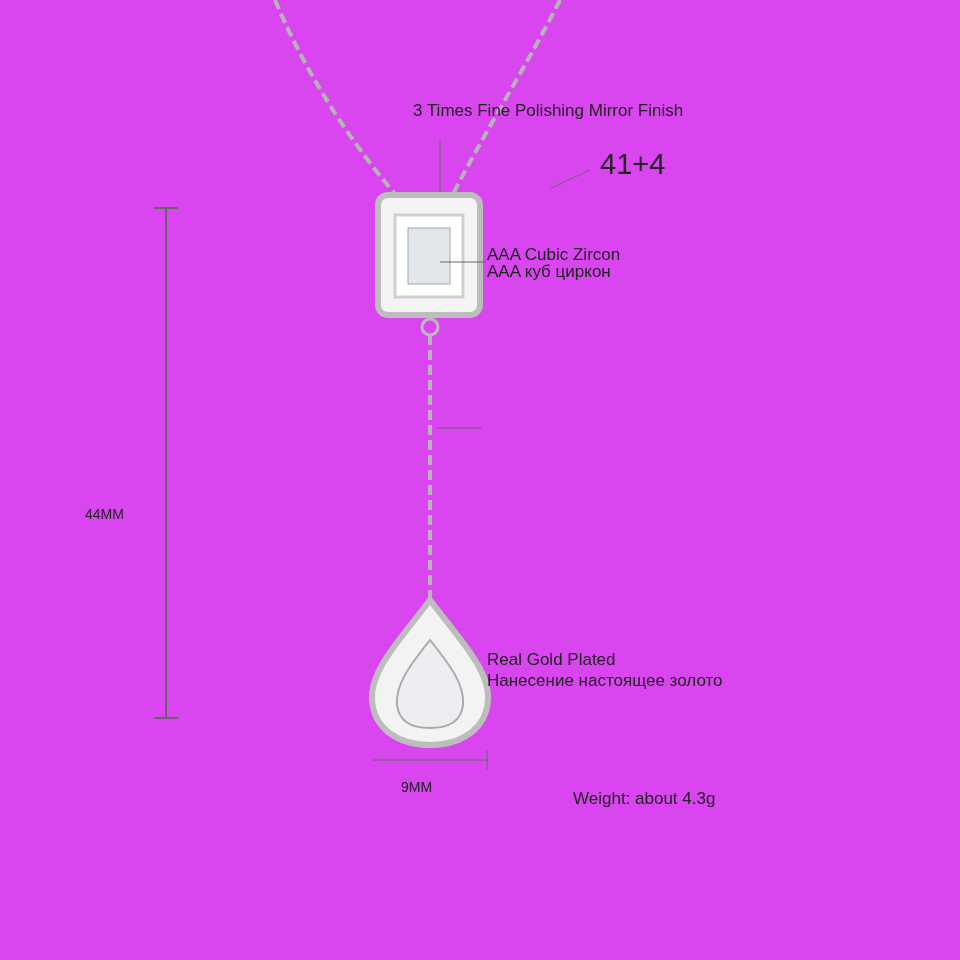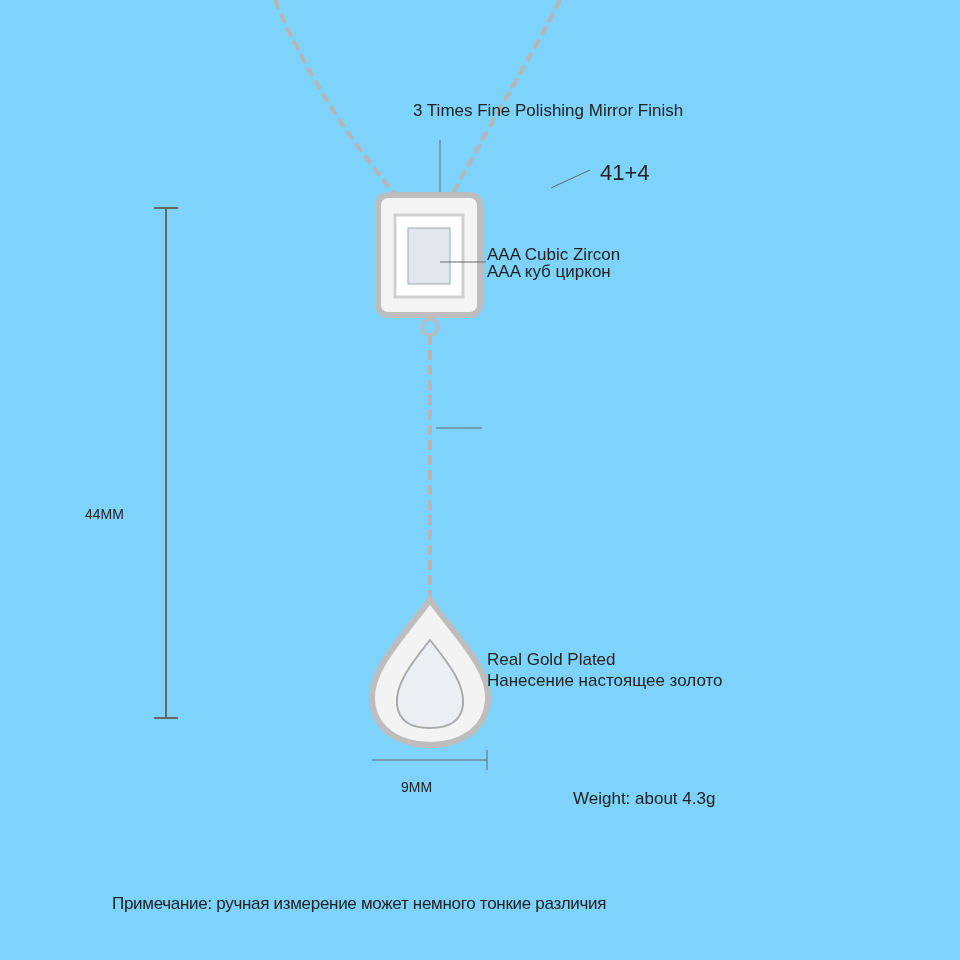--- a/index.html
+++ b/index.html
@@ -1,16 +1,16 @@
 <!DOCTYPE html>
 <html><head>
 <meta charset="utf-8">
 <style>
   html,body{margin:0;padding:0;background:#ffffff;}
-  #stage{position:relative;width:960px;height:960px;overflow:hidden;background:#7dd3fc;font-family:"Liberation Sans",sans-serif;color:#222;}
+  #stage{position:relative;width:960px;height:960px;overflow:hidden;background:#d946ef;font-family:"Liberation Sans",sans-serif;color:#222;}
   .t{position:absolute;white-space:nowrap;}
   .f17{font-size:17px;line-height:22px;}
   .f15{font-size:14px;}
   svg{position:absolute;left:0;top:0;}
 </style>
 </head>
 <body>
 
 <div id="stage">
   <svg width="960" height="960">
@@ -36,22 +36,21 @@
       <line x1="372" y1="760" x2="487" y2="760" stroke-width="1"></line>
       <line x1="487" y1="750" x2="487" y2="770" stroke-width="1"></line>
       <line x1="440" y1="140" x2="440" y2="192" stroke-width="1"></line>
       <line x1="440" y1="262" x2="486" y2="262" stroke-width="1"></line>
       <line x1="436" y1="428" x2="482" y2="428" stroke-width="1"></line>
       <line x1="551" y1="188" x2="590" y2="170" stroke-width="1"></line>
     </g>
   </svg>
 
   <div class="t f17" style="left:413px;top:100px;">3 Times Fine Polishing Mirror Finish</div>
-  <div class="t" style="left:600px;top:160px;font-size:22px;">41+4</div>
+  <div class="t" style="left:600px;top:148px;font-size:29px;">41+4</div>
   <div class="t f17" style="left:487px;top:244px;text-align:right;">AAA Cubic Zircon</div>
   <div class="t f17" style="left:487px;top:261px;">AAA куб циркон</div>
   <div class="t f17" style="left:487px;top:649px;">Real Gold Plated</div>
   <div class="t f17" style="left:487px;top:670px;text-align:center;">Нанесение настоящее золото</div>
   <div class="t f15" style="left:85px;top:506px;">44MM</div>
   <div class="t f15" style="left:401px;top:779px;">9MM</div>
   <div class="t f17" style="left:573px;top:788px;">Weight: about  4.3g</div>
-  <div class="t f17" style="left:112px;top:893px;letter-spacing:-0.3px;">Примечание: ручная измерение может немного тонкие различия</div>
 </div>
 
 </body></html>

